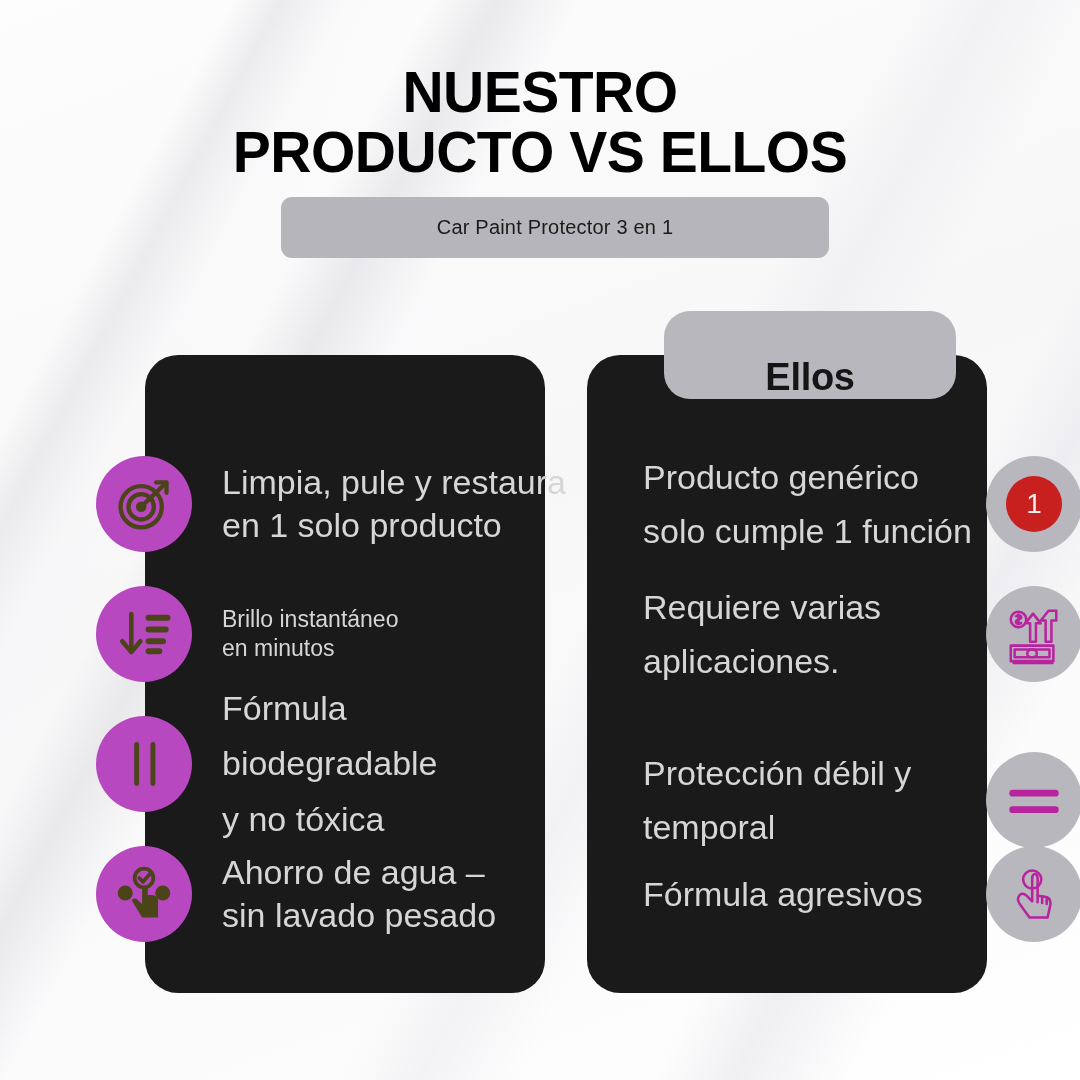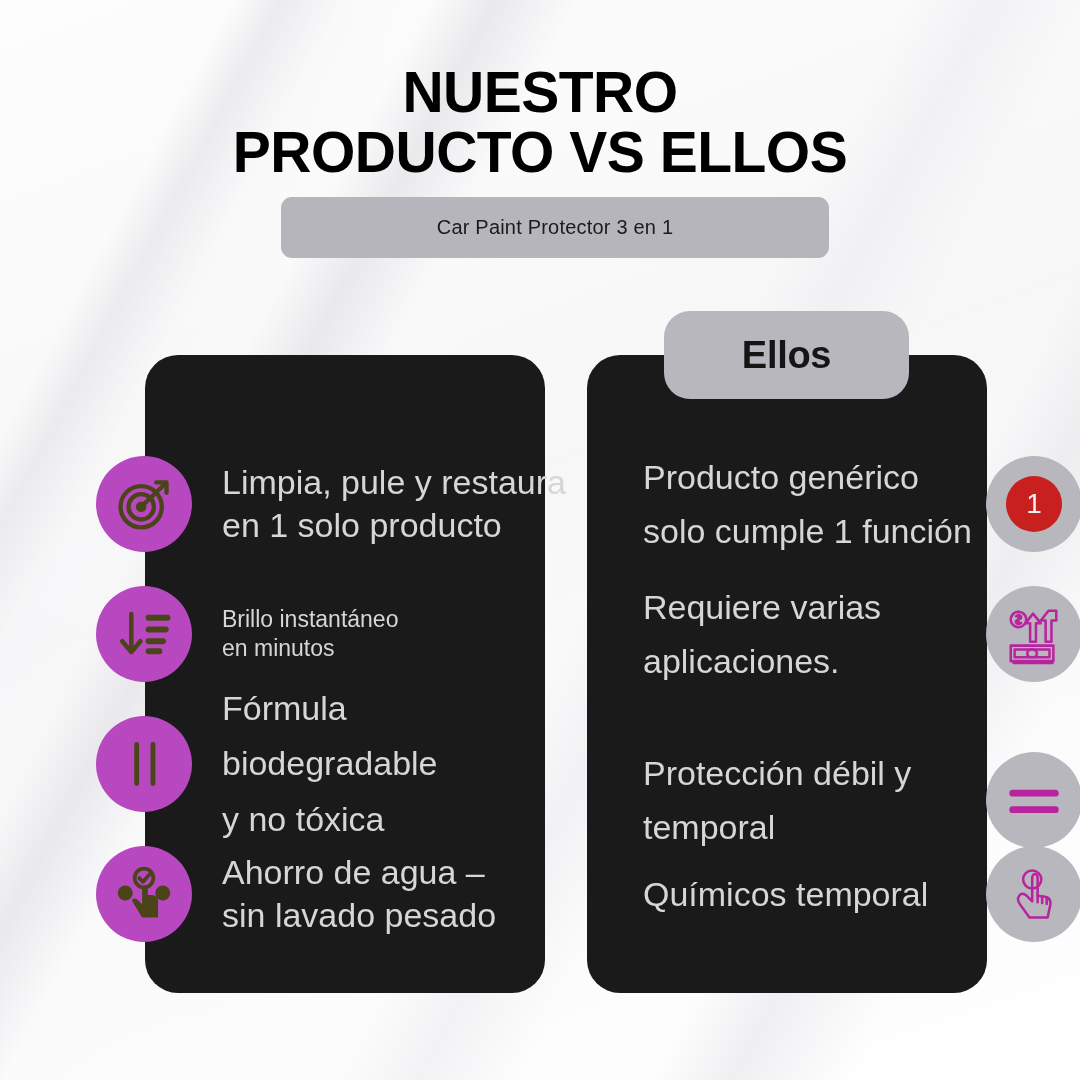--- a/index.html
+++ b/index.html
@@ -89,22 +89,23 @@
     color: #151515;
     letter-spacing: -0.3px;
   }
   .card-badge.left {
     left: 221px;
     width: 248px;
     background: #b848c0;
   }
   .card-badge.right {
     left: 664px;
-    width: 245px;
+    width: 292px;
     background: #b7b7bd;
+    align-items: flex-end;
   }
 
   
   .rows {
     position: absolute;
     top: 0;
     width: 1080px;
     height: 1080px;
     pointer-events: none;
   }
@@ -283,17 +284,17 @@
     <div class="row right" style="top:842px;">
       <div class="icon-circle gray">
         <svg width="58" height="58" viewBox="0 0 64 64">
           <g fill="none" stroke="#b8239e" stroke-width="2.8" stroke-linejoin="round" stroke-linecap="round">
             <circle cx="30" cy="16" r="10"></circle>
             <path d="M30 16 L30 40 L24 34 Q18 29 15 35 Q13 39 17 44 L27 58 L47 58 L50 44 Q51 36 44 35 L36 34 L36 16 Q36 10 33 10 Q30 10 30 16 Z"></path>
             <path d="M36 34 L36 41 M41 35 L41 42 M46 36 L46 43"></path>
           </g>
         </svg>
       </div>
-      <div class="row-text">Químicos temporal</div>
+      <div class="row-text">Fórmula agresivos</div>
     </div>
 
   </div>
 </div>
 
 </body></html>

